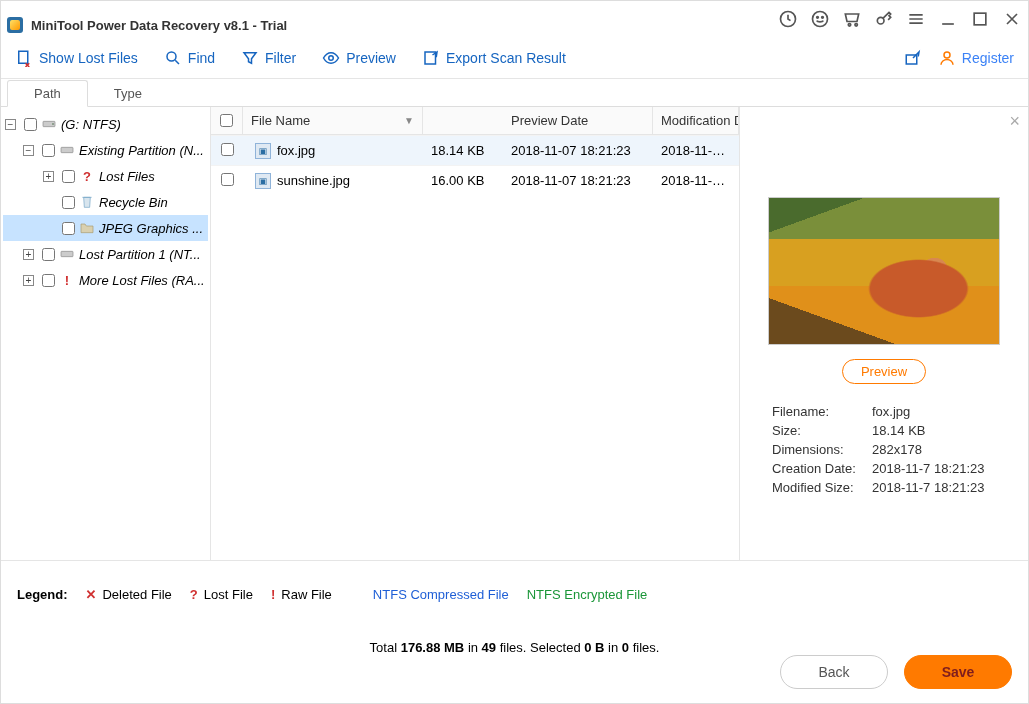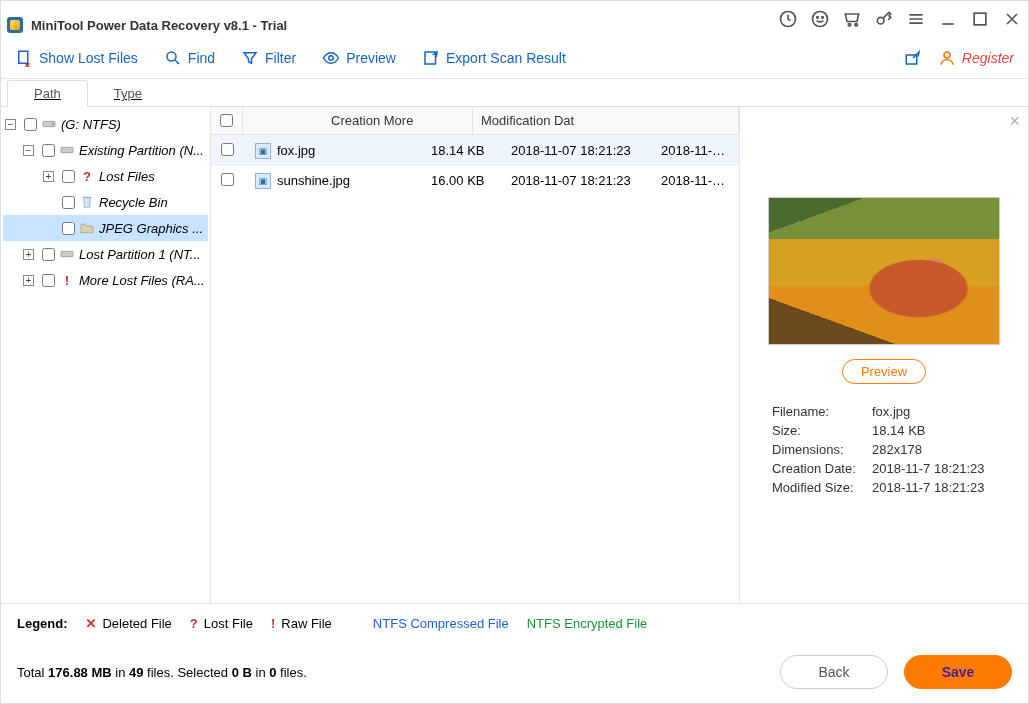--- a/index.html
+++ b/index.html
@@ -11,26 +11,26 @@
   .titlebar-icon::after { content:""; position:absolute; inset:3px; background:linear-gradient(135deg,#ffe066,#ff9800);border-radius:2px;}
   .titlebar-title { flex:1; font-weight:600; }
   .titlebar-btns { display:flex; gap:12px; align-items:center; color:#555; }
   .titlebar-btn { cursor:pointer; width:20px; text-align:center; font-size:16px;}
   
   
   .toolbar { height:42px; display:flex; align-items:center; padding:0 14px; border-bottom:1px solid #e5e5e5; margin-top:4px;}
   .tool-left { display:flex; gap:26px; align-items:center; }
   .tool-right { margin-left:auto; display:flex; gap:16px; align-items:center; }
   .tool-item { display:flex; align-items:center; gap:6px; color:#1665c0; font-size:14px; cursor:pointer; }
-  .tool-item.orange { color:#ef4444;font-style:italic; }
+  .tool-item.orange { color:#3b82f6; }
   .ico { width:18px; height:18px; flex:0 0 auto; display:inline-flex; align-items:center; justify-content:center;}
   .ico svg { width:100%; height:100%; }
   
   
-  .tabstrip { display:flex; align-items:flex-end; height:28px; padding-left:6px; border-bottom:1px solid #ddd;text-decoration:underline;}
+  .tabstrip { display:flex; align-items:flex-end; height:28px; padding-left:6px; border-bottom:1px solid #ddd;}
   .tab { font-size:13px; padding:5px 26px; color:#555; cursor:pointer;}
   .tab.active { background:#fff; border:1px solid #ddd; border-bottom:1px solid #fff; border-radius:3px 3px 0 0; position:relative; top:1px;}
 
   
   .main { flex:1; display:flex; min-height:0; }
   
   
   .tree { width:210px; border-right:1px solid #e5e5e5; padding:4px 2px; font-size:13px; overflow:hidden; }
   .node { display:flex; align-items:center; height:26px; white-space:nowrap; overflow:hidden; text-overflow:ellipsis;}
   .node input { margin:0 4px 0 4px;}
@@ -74,34 +74,34 @@
     radial-gradient(ellipse 30px 25px at 72% 48%, #d88850 0 40%, transparent 42%),
     linear-gradient(180deg,#7a8f3a 0 28%, #d8a020 28% 60%, #e0901a 60% 100%);
     border:1px solid #ccc;}
   .preview-btn { display:block; margin:0 auto 20px auto; padding:4px 18px; border:1px solid #ff7a00; color:#ff7a00; background:#fff; border-radius:14px; font-size:13px; cursor:pointer;}
   .meta { font-size:13px; width:224px; margin:0 auto;}
   .meta-row { display:flex; margin-bottom:4px;}
   .meta-k { width:100px; color:#333;}
   .meta-v { flex:1; color:#333;}
   
   
-  .legend { border-top:1px solid #e5e5e5; padding:12px 16px; font-size:13px; display:flex; gap:18px; }
+  .legend { border-top:1px solid #e5e5e5; padding:26px 16px; font-size:13px; display:flex; gap:18px; }
   .lg-item { display:flex; align-items:center; gap:6px;}
   .lg-x { color:#d03030; font-weight:bold;}
   .lg-q { color:#d03030; font-weight:bold;}
   .lg-b { color:#d03030; font-weight:bold;}
   .lg-compressed { color:#1f5fd6;margin-left:23px;}
   .lg-encrypted { color:#1a9638;}
   
   
-  .footer { padding:12px 16px 14px 16px; display:flex; align-items:center; font-size:13px;}
+  .footer { padding:12px 16px 14px 16px; display:flex; align-items:center; font-size:13px;flex-direction:column;}
   .summary b { font-weight:700;}
   .fbtns { margin-left:auto; display:flex; gap:16px;}
   .btn { width:108px; height:34px; border-radius:17px; font-size:14px; cursor:pointer; border:1px solid #ccc; background:#fff; color:#555;}
-  .btn.primary { background:#ff7a00; border-color:#ff7a00; color:#4c1d95; font-weight:600;}
+  .btn.primary { background:#ff7a00; border-color:#ff7a00; color:#7f1d1d; font-weight:600;}
 </style>
 </head>
 <body>
 
 <div class="titlebar">
   <span class="titlebar-icon"></span>
   <span class="titlebar-title">MiniTool Power Data Recovery v8.1 - Trial</span>
   <div class="titlebar-btns">
     <span class="titlebar-btn"><svg viewBox="0 0 24 24" fill="none" stroke="#555" stroke-width="2">
           <circle cx="12" cy="12" r="9"></circle>
@@ -275,22 +275,26 @@
       <span class="node-ico" style="color:#d03030;font-weight:bold;">!</span>
       <span class="node-label">More Lost Files (RA...</span>
     </div>
   </div>
 
   <div class="filelist">
     <div class="cols">
       <div class="col c-chk">
           <input type="checkbox" style="">
         </div>
+      <div class="col c-name">
+          <span>File Name</span>
+          <span class="sort-arrow">▼</span>
+        </div>
       <div class="col c-size">Size</div>
-      <div class="col c-cdate">Creation More</div>
+      <div class="col c-cdate">Preview Date</div>
       <div class="col c-mdate">Modification Dat</div>
     </div>
     <div class="rows">
       <div class="row sel">
         <div class="cell cl-chk"><input type="checkbox" style=""></div>
         <div class="cell cl-name">
             <span class="file-ico">▣</span>
             <span>fox.jpg</span>
           </div>
         <div class="cell cl-size">18.14 KB</div>

